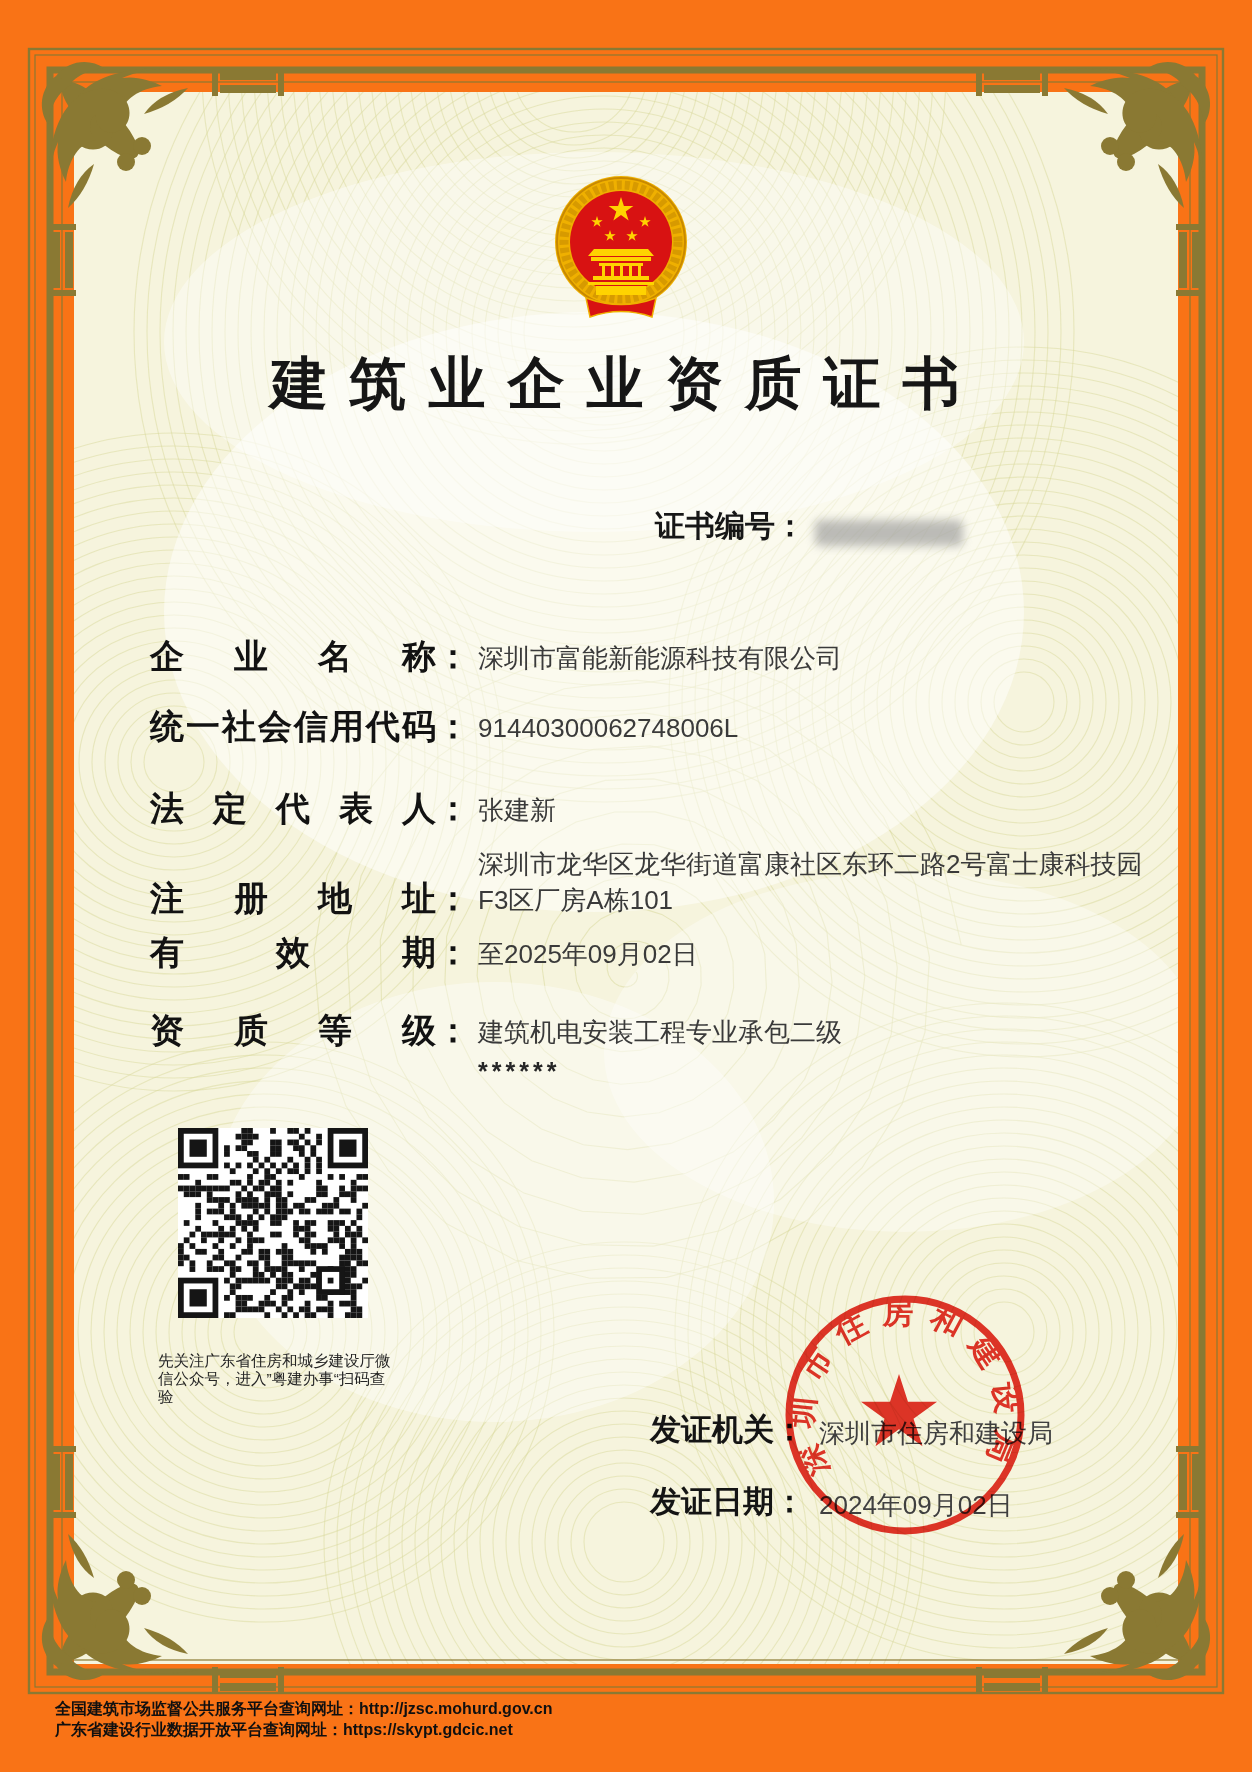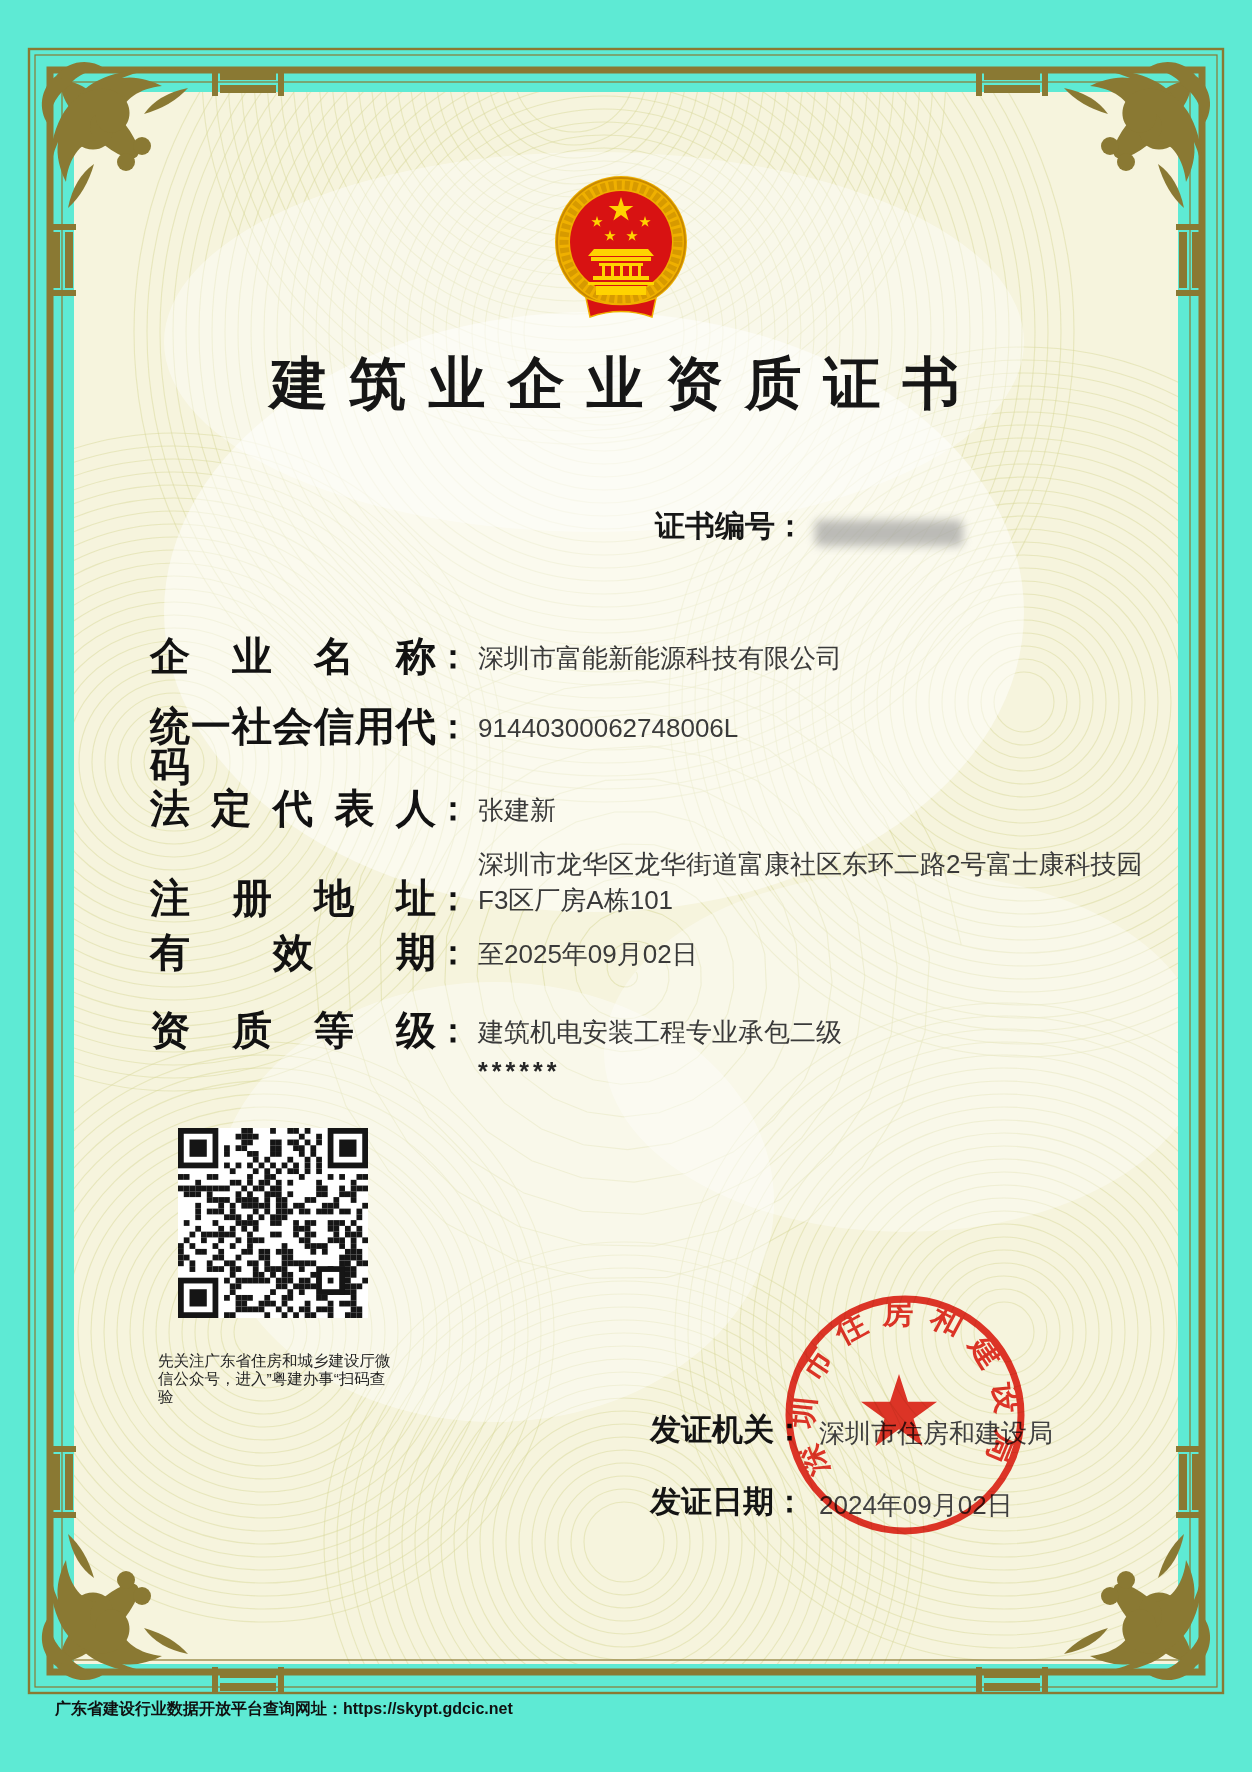--- a/index.html
+++ b/index.html
@@ -1,30 +1,30 @@
 <!DOCTYPE html>
 <html><head>
 <meta charset="utf-8">
 <style>
   html,body{margin:0;padding:0;background:#ffffff;}
-  .page{position:relative;width:1252px;height:1772px;background:#5eead4;overflow:hidden;
+  .page{position:relative;width:1252px;height:1772px;background:#f97316;overflow:hidden;
         font-family:"Liberation Sans","DejaVu Sans",sans-serif;}
   svg{display:block;}
   .guilloche{position:absolute;left:74px;top:92px;}
   .frame{position:absolute;left:26px;top:46px;}
   .emblem{position:absolute;left:552px;top:170px;}
   .title{position:absolute;left:26px;top:346px;width:1200px;text-align:center;
          font-size:57px;font-weight:700;letter-spacing:22px;color:#161616;white-space:nowrap;}
   .certno{position:absolute;left:655px;top:506px;display:flex;align-items:flex-end;
           font-size:30px;font-weight:700;color:#161616;line-height:40px;}
   .redact{display:inline-block;width:148px;height:26px;background:#969696;filter:blur(5px);
           opacity:.62;border-radius:5px;margin-left:10px;}
   .row{position:absolute;left:150px;display:flex;align-items:flex-start;}
   .row.center{align-items:flex-end;}
-  .flabel{width:286px;font-size:40px;font-weight:700;color:#121212;line-height:40px;
+  .flabel{width:286px;font-size:34px;font-weight:700;color:#121212;line-height:40px;
           text-align:justify;text-align-last:justify;text-justify:inter-ideograph;}
   .fcolon{font-size:34px;font-weight:700;color:#121212;line-height:40px;margin-right:8px;}
   .fvalue{font-size:26px;color:#3a3a3a;line-height:36px;padding-top:4px;}
   .addr .fvalue{width:678px;padding-top:0;word-break:break-all;}
   .fnote{font-size:26px;color:#2e2e2e;margin:10px 0 0 -13px;}
   .stars{font-size:25px;font-weight:700;color:#262626;letter-spacing:4px;margin-top:3px;}
   .qr{position:absolute;left:178px;top:1128px;}
   .qrcap{position:absolute;left:158px;top:1352px;width:240px;font-size:15.5px;line-height:18px;color:#262626;}
   .irow{position:absolute;left:650px;display:flex;align-items:flex-start;}
   .ilabel{font-size:31px;font-weight:700;color:#141414;line-height:40px;}
@@ -771,16 +771,17 @@
   <svg class="seal" width="270" height="270" viewBox="0 0 270 270">
     <circle cx="135" cy="135" r="116" fill="none" stroke="#e2261c" stroke-width="7"></circle>
     <path id="sealArc" d="M59.6,187.8 A92,92 0 1 1 210.4,187.8" fill="none"></path>
     <text fill="#e2261c" font-size="31" font-weight="700" letter-spacing="14">
       <textPath href="#sealArc" startOffset="50%" text-anchor="middle">深圳市住房和建设局</textPath>
     </text>
     <use href="#star" transform="translate(129,134) scale(40)" fill="#e2261c"></use>
   </svg>
 
   <div class="footer">
+    <div>全国建筑市场监督公共服务平台查询网址：http://jzsc.mohurd.gov.cn</div>
     <div>广东省建设行业数据开放平台查询网址：https://skypt.gdcic.net</div>
   </div>
 
 </div>
 
 </body></html>

